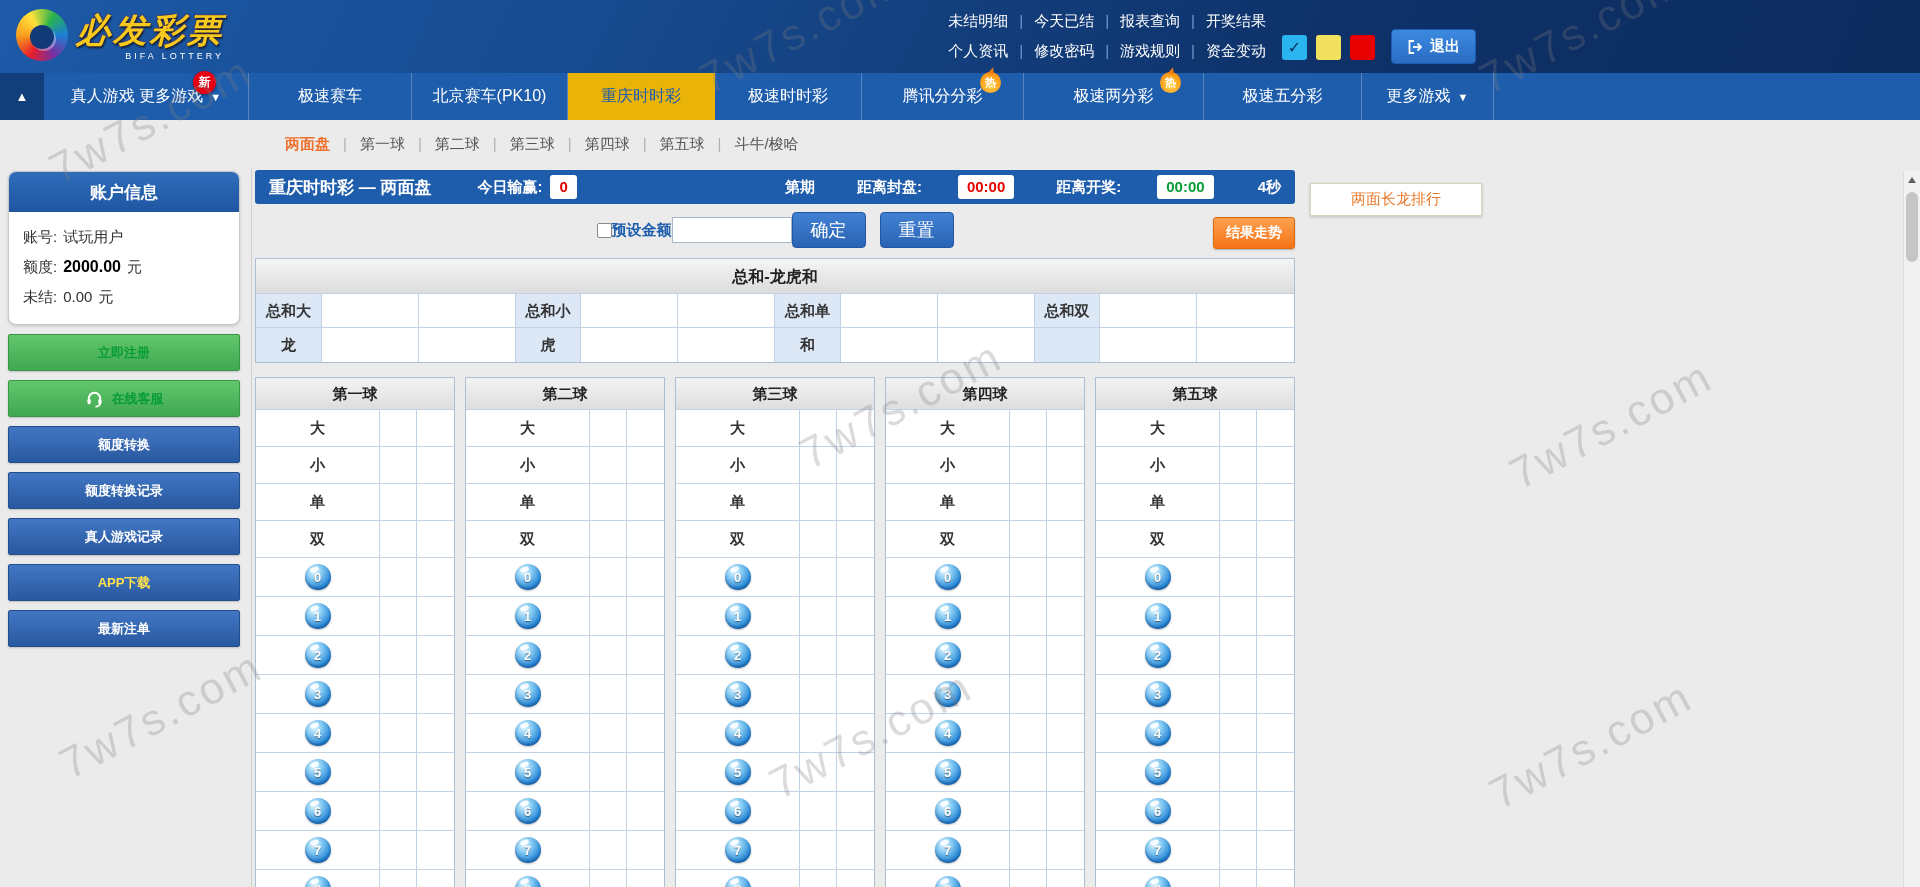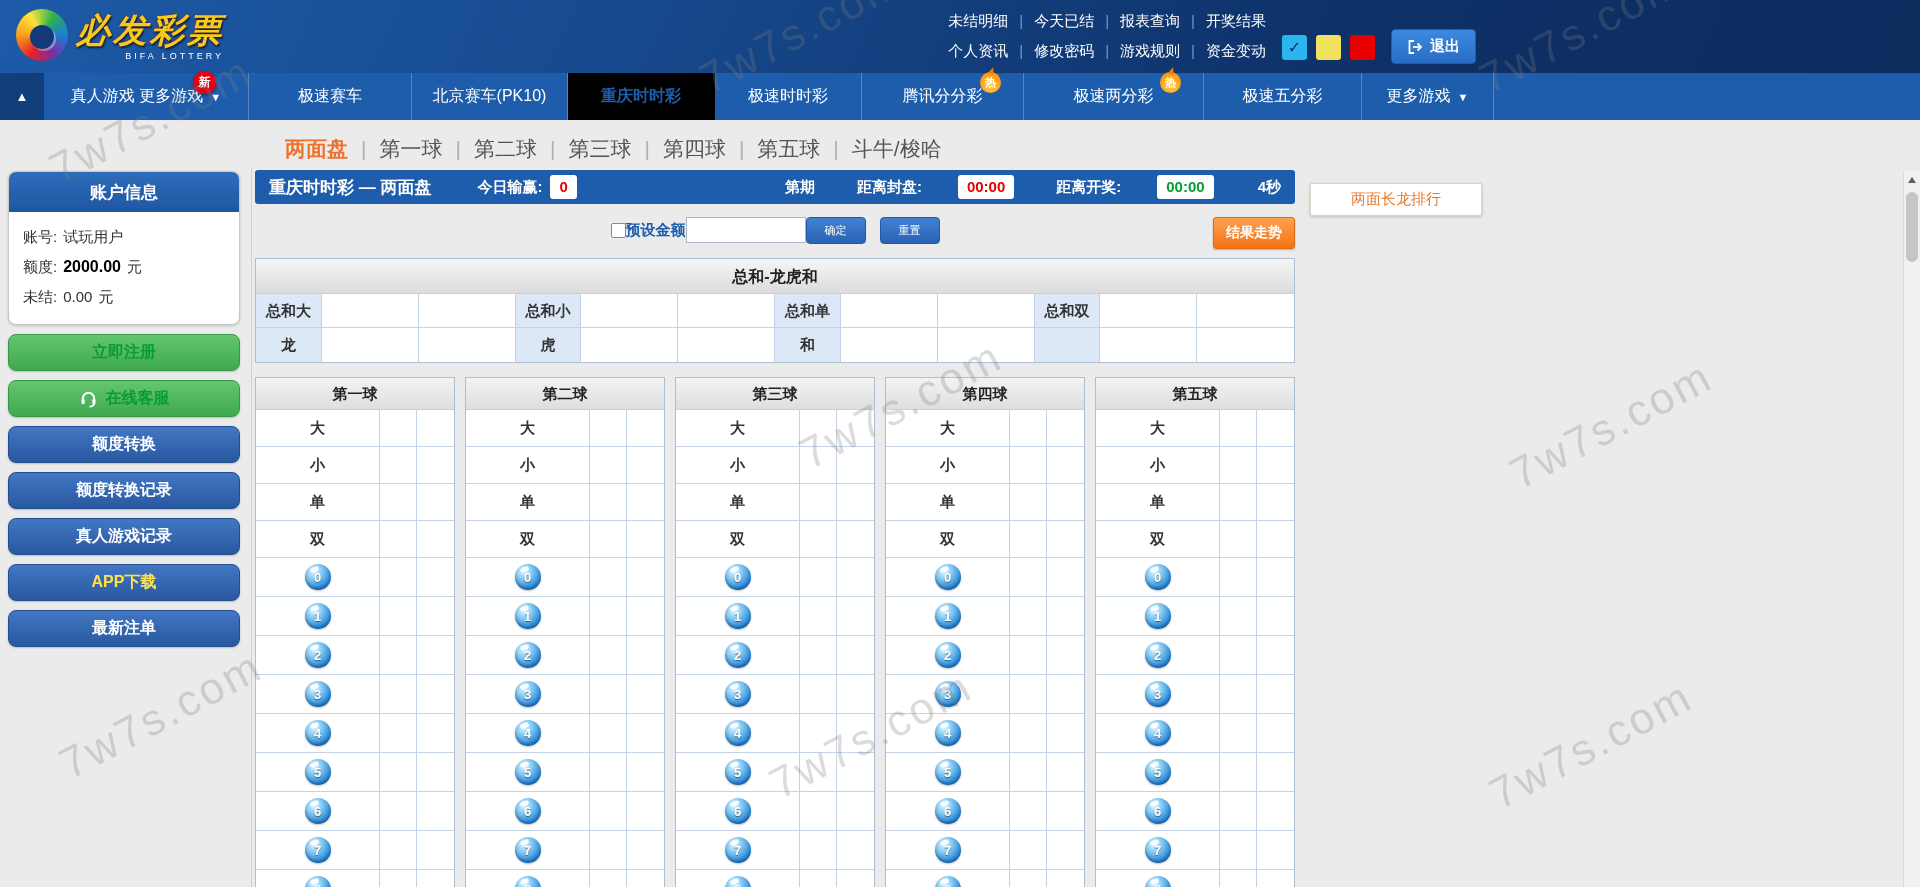--- a/index.html
+++ b/index.html
@@ -30,49 +30,49 @@
     background:linear-gradient(#3c8ae0,#2a6cc4); color:#fff; font-size:15px; font-weight:bold;
     display:flex; align-items:center; gap:7px; cursor:pointer; font-family:inherit; }
 
   
   .nav { height:47px; background:#1e5dac; display:flex; }
   .nav-collapse { width:44px; height:100%; background:#123e7c; display:flex; align-items:center; justify-content:center;
     color:#fff; font-size:13px; cursor:pointer; }
   .nav-items { display:flex; height:100%; }
   .nav-item { height:100%; display:flex; align-items:center; justify-content:center; gap:7px; color:#fff; font-size:16px;
     border-right:1px solid rgba(255,255,255,.25); cursor:pointer; position:relative; white-space:nowrap; }
-  .nav-item.active { background:#000000; color:#1e5dac; font-weight:bold; border-right-color:transparent; }
+  .nav-item.active { background:#eab308; color:#1e5dac; font-weight:normal; border-right-color:transparent; }
   .nav-item .caret { font-size:11px; }
   .badge-new { position:absolute; top:-2px; right:32px; width:23px; height:23px; border-radius:50%; background:#e60012;
     color:#fff; font-size:12px; font-weight:bold; display:flex; align-items:center; justify-content:center;
     box-shadow:0 1px 3px rgba(0,0,0,.45); z-index:3; }
   .badge-hot { position:absolute; top:-1px; right:22px; width:21px; height:21px; border-radius:50%;
     background:radial-gradient(circle at 50% 65%,#ffd24a 0%,#ffa41f 55%,#f57d0a 100%);
     color:#fff; font-size:11px; font-weight:bold; display:flex; align-items:center; justify-content:center; z-index:3; }
   .badge-hot::before { content:""; position:absolute; top:-5px; left:9px; width:0; height:0;
     border-left:3px solid transparent; border-right:3px solid transparent; border-bottom:7px solid #f57d0a; transform:rotate(18deg); }
 
   
-  .subnav { margin-left:255px; padding:15px 16px 0 30px; height:50px; font-size:21px; color:#555; }
+  .subnav { margin-left:255px; padding:15px 16px 0 30px; height:50px; font-size:15px; color:#555; }
   .subnav .sn-item { cursor:pointer; }
   .subnav .sn-item.active { color:#f0712c; font-weight:bold; }
   .subnav .sep { color:#b0b0b0; margin:0 13px; }
 
   .vline { position:absolute; left:251px; top:168px; bottom:0; border-left:1px solid #d2d2d2; }
 
   
   .sidebar { position:absolute; left:8px; top:171px; width:232px; }
   .acct-box { background:#fff; border:1px solid #c9c9c9; border-radius:8px; box-shadow:0 1px 3px rgba(0,0,0,.18); overflow:hidden; }
   .acct-head { height:40px; background:linear-gradient(#2e6cba,#1f56a2); color:#fff; font-size:17px; font-weight:bold;
     display:flex; align-items:center; justify-content:center; }
   .acct-body { padding:10px 14px 12px; font-size:15px; color:#333; }
   .acct-row { line-height:30px; display:flex; gap:6px; }
   .acct-row .val.bold { font-weight:bold; color:#000; font-size:16px; }
   .side-btn { display:flex; align-items:center; justify-content:center; gap:8px; width:100%; height:37px; margin-top:9px;
-    border-radius:8px; font-size:16px; font-weight:bold; color:#fff; cursor:pointer; font-family:inherit;
+    border-radius:2px; font-size:13px; font-weight:bold; color:#fff; cursor:pointer; font-family:inherit;
     box-shadow:0 1px 2px rgba(0,0,0,.2); }
   .side-btn.green { background:linear-gradient(#63c76d,#3fa850); border:1px solid #37984a; }
   .side-btn.blue  { background:linear-gradient(#4377c4,#28589f); border:1px solid #234e8e; }
   .side-btn.yellow-text { color:#ffe14d; }
 
   
   .main { position:absolute; left:255px; top:170px; width:1040px; }
   .gamebar { height:34px; background:#1e5dac; border-radius:3px; display:flex; align-items:center; padding:0 14px; color:#fff; }
   .gb-title { font-size:17px; font-weight:bold; }
   .gb-today { margin-left:46px; font-size:15px; font-weight:bold; }
@@ -81,21 +81,21 @@
   .red { color:#e60000; } .green { color:#089c36; }
   .gb-right { margin-left:auto; display:flex; align-items:center; font-size:15px; font-weight:bold;gap:28px; }
   .gb-right .lbl { margin-left:14px; }
   .gb-secs { margin-left:16px; }
 
   .controls { position:relative; margin-top:10px; height:32px; display:flex; align-items:center; justify-content:center;
     font-size:15px; color:#1e5dac; font-weight:bold;font-family:Liberation Mono, monospace; }
   .chk { width:15px; height:15px; background:#fff; border:1px solid #8a8a8a; border-radius:2px; cursor:pointer; }
   .amt-input { width:120px; height:26px; border:1px solid #a8b6c6; background:#fff; font-family:inherit; padding:0 6px; }
   .btn-blue { padding:5px 18px; border-radius:4px; background:linear-gradient(#4181d2,#2a63b4); border:1px solid #2157a4;
-    color:#fff; font-size:11px; cursor:pointer; font-family:inherit; }
+    color:#fff; font-size:18px; cursor:pointer; font-family:inherit; }
   .btn-reset { margin-left:14px; }
   .btn-trend { position:absolute; right:0; top:3px; padding:6px 12px; border-radius:3px;
     background:linear-gradient(#ffa14f,#f47317); border:1px solid #e06a10; color:#fff; font-size:14px; font-weight:bold;
     cursor:pointer; font-family:inherit; box-shadow:0 1px 2px rgba(0,0,0,.25); }
 
   
   .sum-table { margin-top:12px; border:1px solid #aebfd4; background:#ef4444; }
   .sum-head { height:35px; line-height:35px; text-align:center; font-size:16px; font-weight:bold; color:#222;
     background:linear-gradient(#f5f5f5,#dcdcdc); border-bottom:1px solid #c3d2e4; }
   .sum-row { display:flex; }

